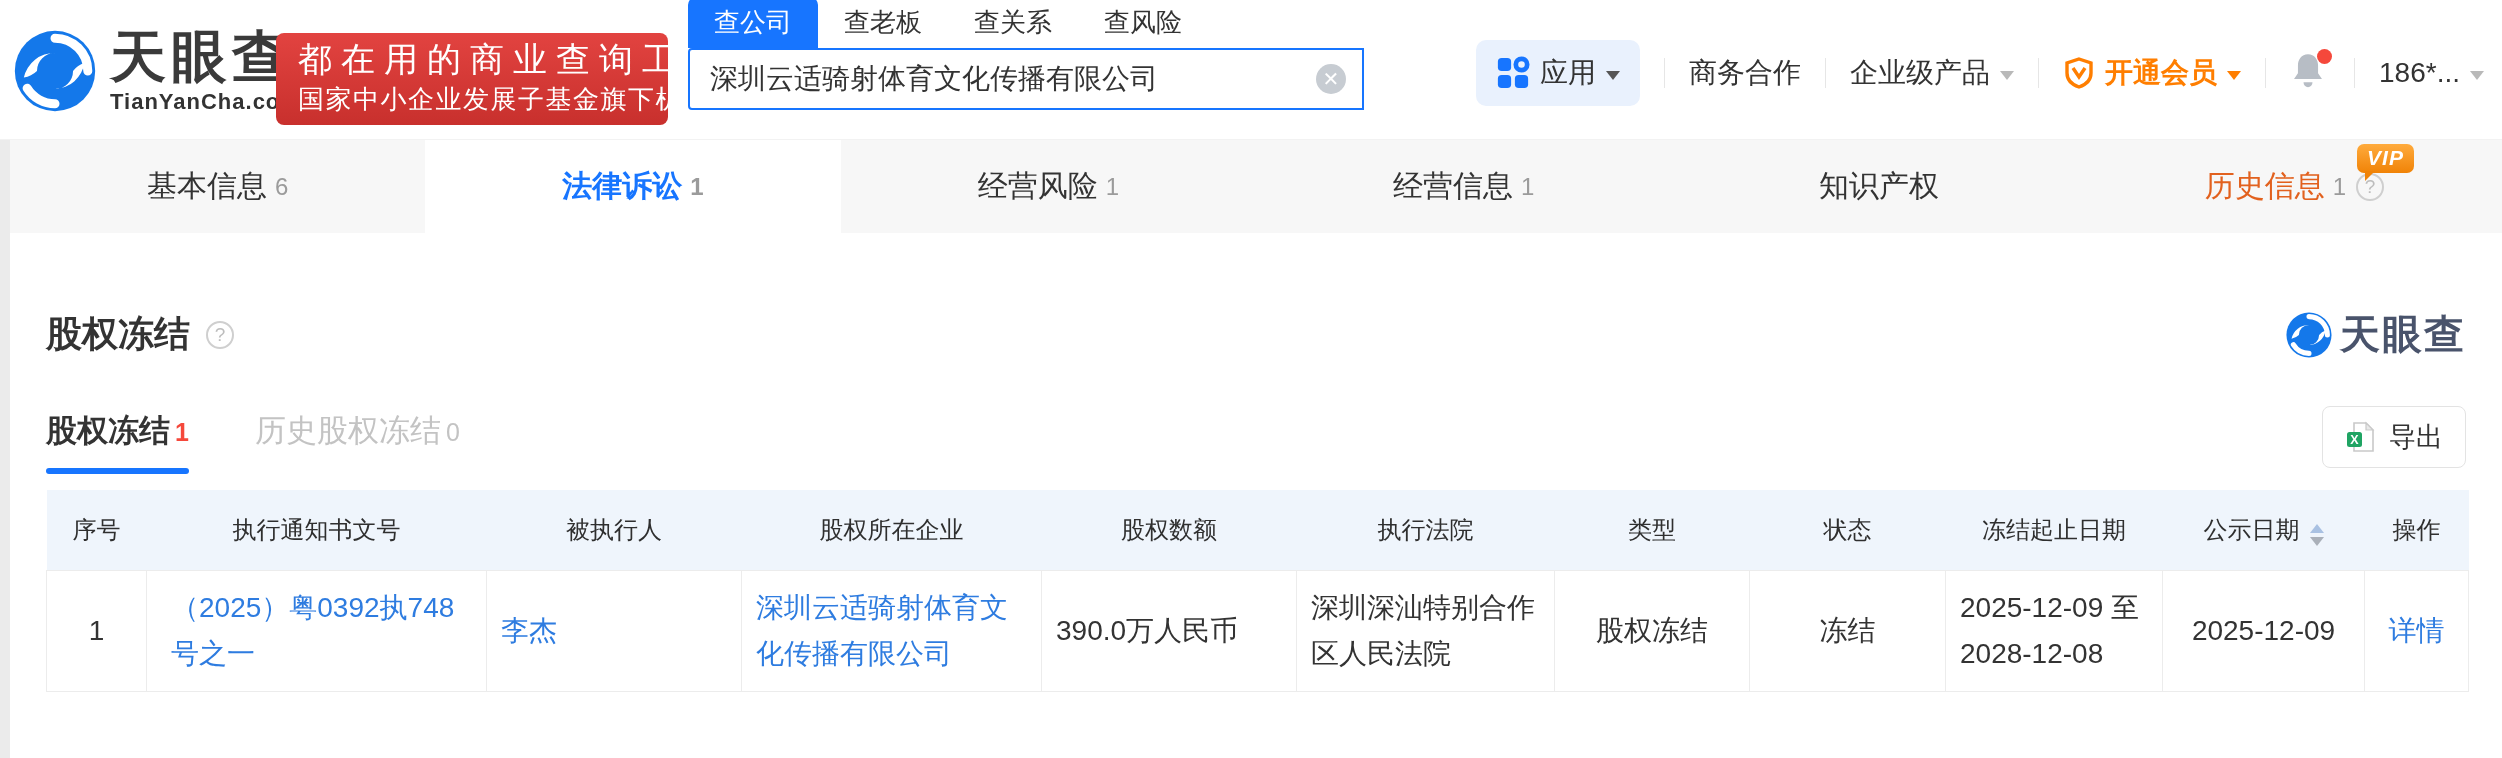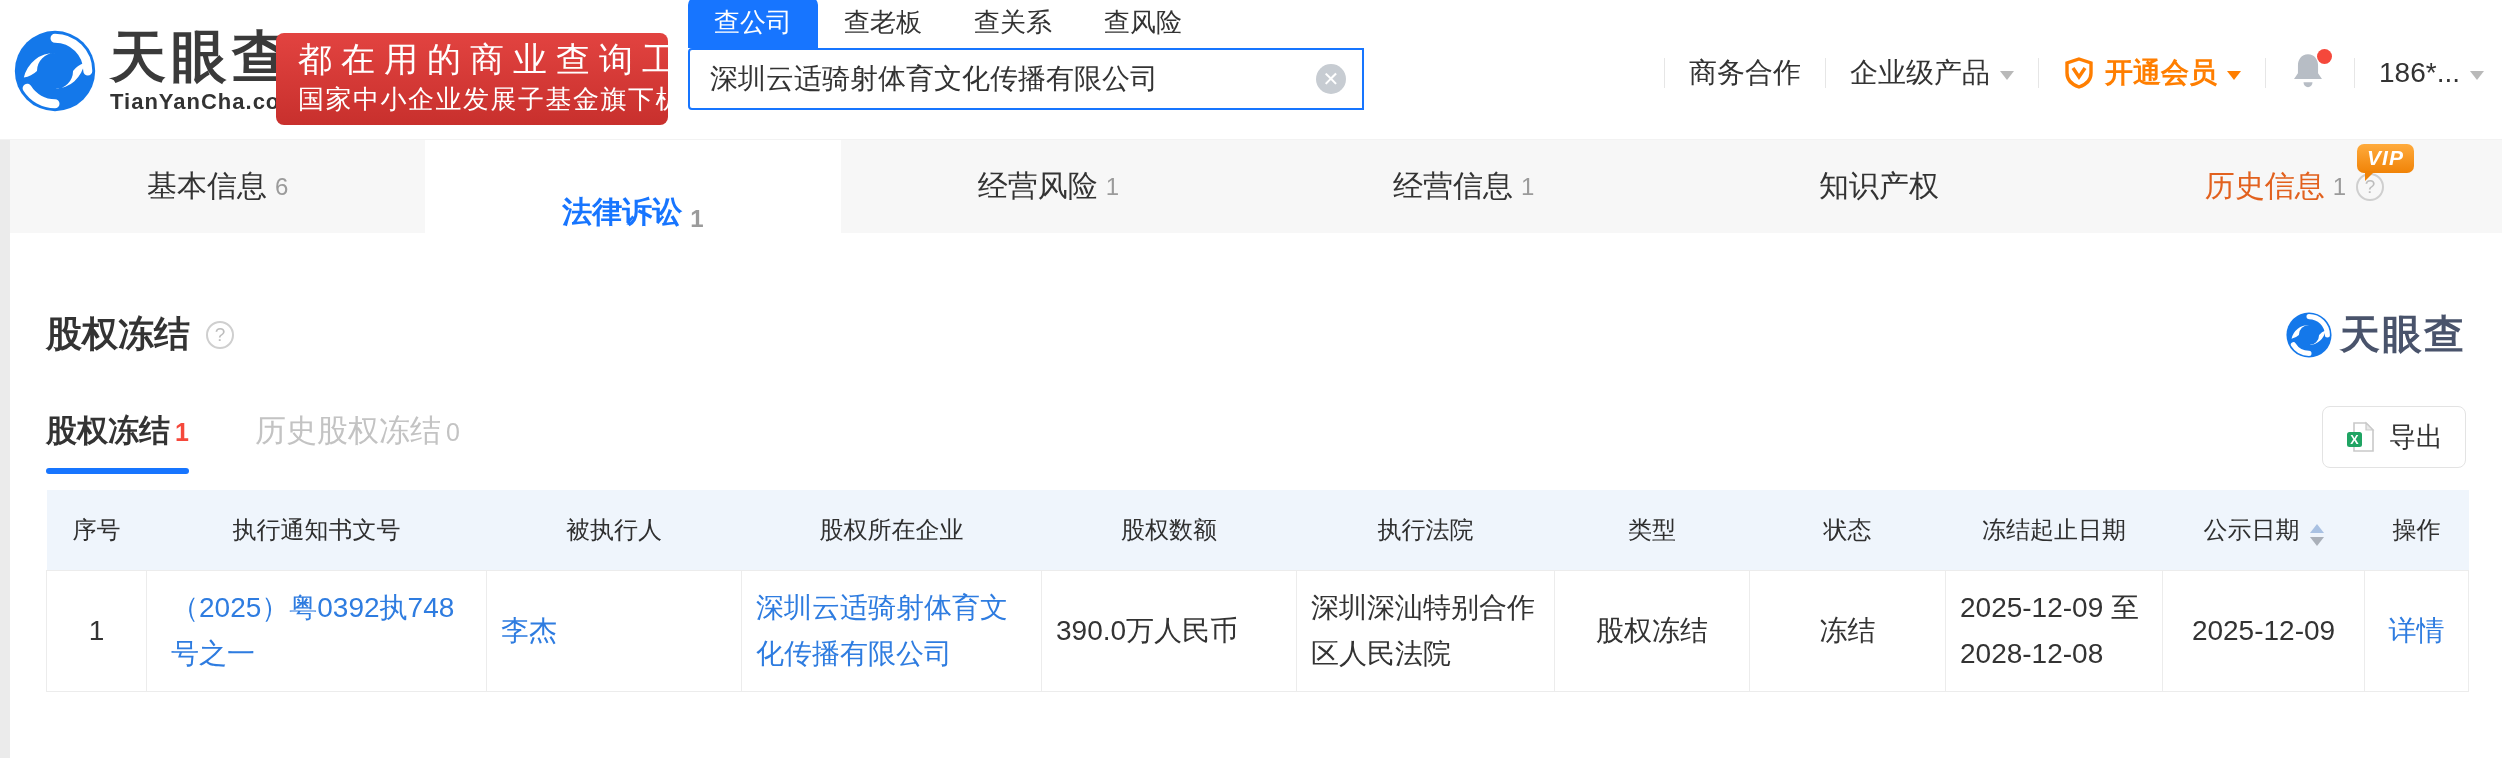--- a/index.html
+++ b/index.html
@@ -36,21 +36,21 @@
   .caret.gray { border-top-color:#b9b9b9; }
   .caret.orange { border-top-color:#ff7e00; }
   .vip-txt { color:#ff7e00; font-weight:bold; }
   .bell-wrap { position:relative; width:40px; height:44px; cursor:pointer; }
   .bell-dot { position:absolute; right:-2px; top:-2px; width:15px; height:15px; background:#f5483b; border-radius:50%; }
 
   
   .tabbar { margin-left:10px; height:93px; background:#f7f7f7; display:flex; }
   .ctab { flex:1; display:flex; align-items:center; justify-content:center; font-size:30px; color:#333; cursor:pointer; position:relative; }
   .ctab .cnt { font-size:24px; color:#9b9b9b; margin-left:8px; }
-  .ctab.active { background:#fff; color:#1775ff; font-weight:bold;align-items:flex-end; }
+  .ctab.active { background:#fff; color:#1775ff; font-weight:bold; }
   .ctab.history { color:#e2611e; }
   .vip-badge { position:absolute; top:4px; right:88px; background:linear-gradient(180deg,#ffab3d,#f08307); color:#fff; font-size:21px; font-weight:bold; font-style:italic; padding:2px 10px 3px; border-radius:7px; letter-spacing:1px; }
   .vip-badge::after { content:""; position:absolute; left:8px; bottom:-8px; border:5px solid transparent; border-top-color:#f08307; border-left-color:#f08307; }
   .qmark { width:28px; height:28px; border:2px solid #cfcfcf; border-radius:50%; color:#bdbdbd; font-size:19px; display:inline-flex; align-items:center; justify-content:center; line-height:1; flex:none; cursor:pointer; }
   .ctab .qmark { margin-left:10px; }
 
   
   .card { margin-left:10px; background:#fff; height:525px; padding:0 36px; position:relative; }
   .sec-head { display:flex; justify-content:space-between; align-items:center; padding-top:74px; }
   .title-row { display:flex; align-items:center; gap:16px; }
@@ -114,20 +114,30 @@
       </div>
       <div class="sbox">
         <div class="sinput-wrap">
           <input class="sinput" type="text" value="深圳云适骑射体育文化传播有限公司" style="">
           <div class="clear-ic">✕</div>
         </div>
       </div>
     </div>
 
     <div class="hnav">
+      <div class="hitem app-btn">
+        <svg width="34" height="34" viewBox="0 0 36 36">
+          <rect x="2" y="2" width="14" height="14" rx="4" fill="#1775ff"></rect>
+          <circle cx="27" cy="9" r="6" fill="none" stroke="#1775ff" stroke-width="5"></circle>
+          <rect x="2" y="20" width="14" height="14" rx="4" fill="#1775ff"></rect>
+          <rect x="20" y="20" width="14" height="14" rx="4" fill="#1775ff"></rect>
+        </svg>
+        <span>应用</span>
+        <span class="caret"></span>
+      </div>
       <div class="hsep"></div>
       <div class="hitem">
         <span>商务合作</span>
       </div>
       <div class="hsep"></div>
       <div class="hitem">
         <span>企业级产品</span>
         <span class="caret gray"></span>
       </div>
       <div class="hsep"></div>

